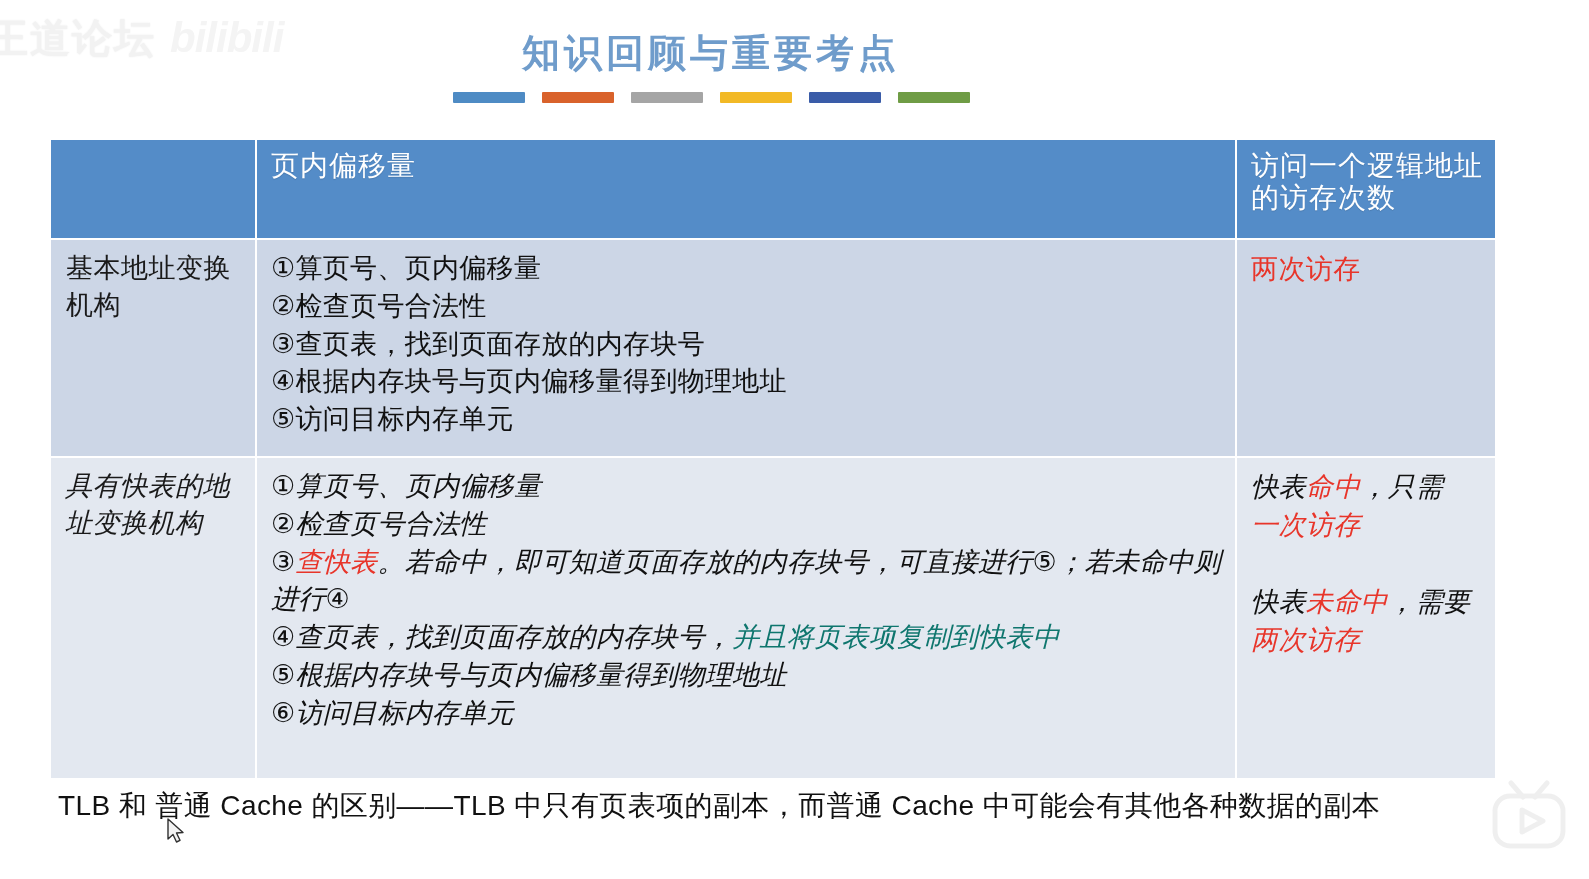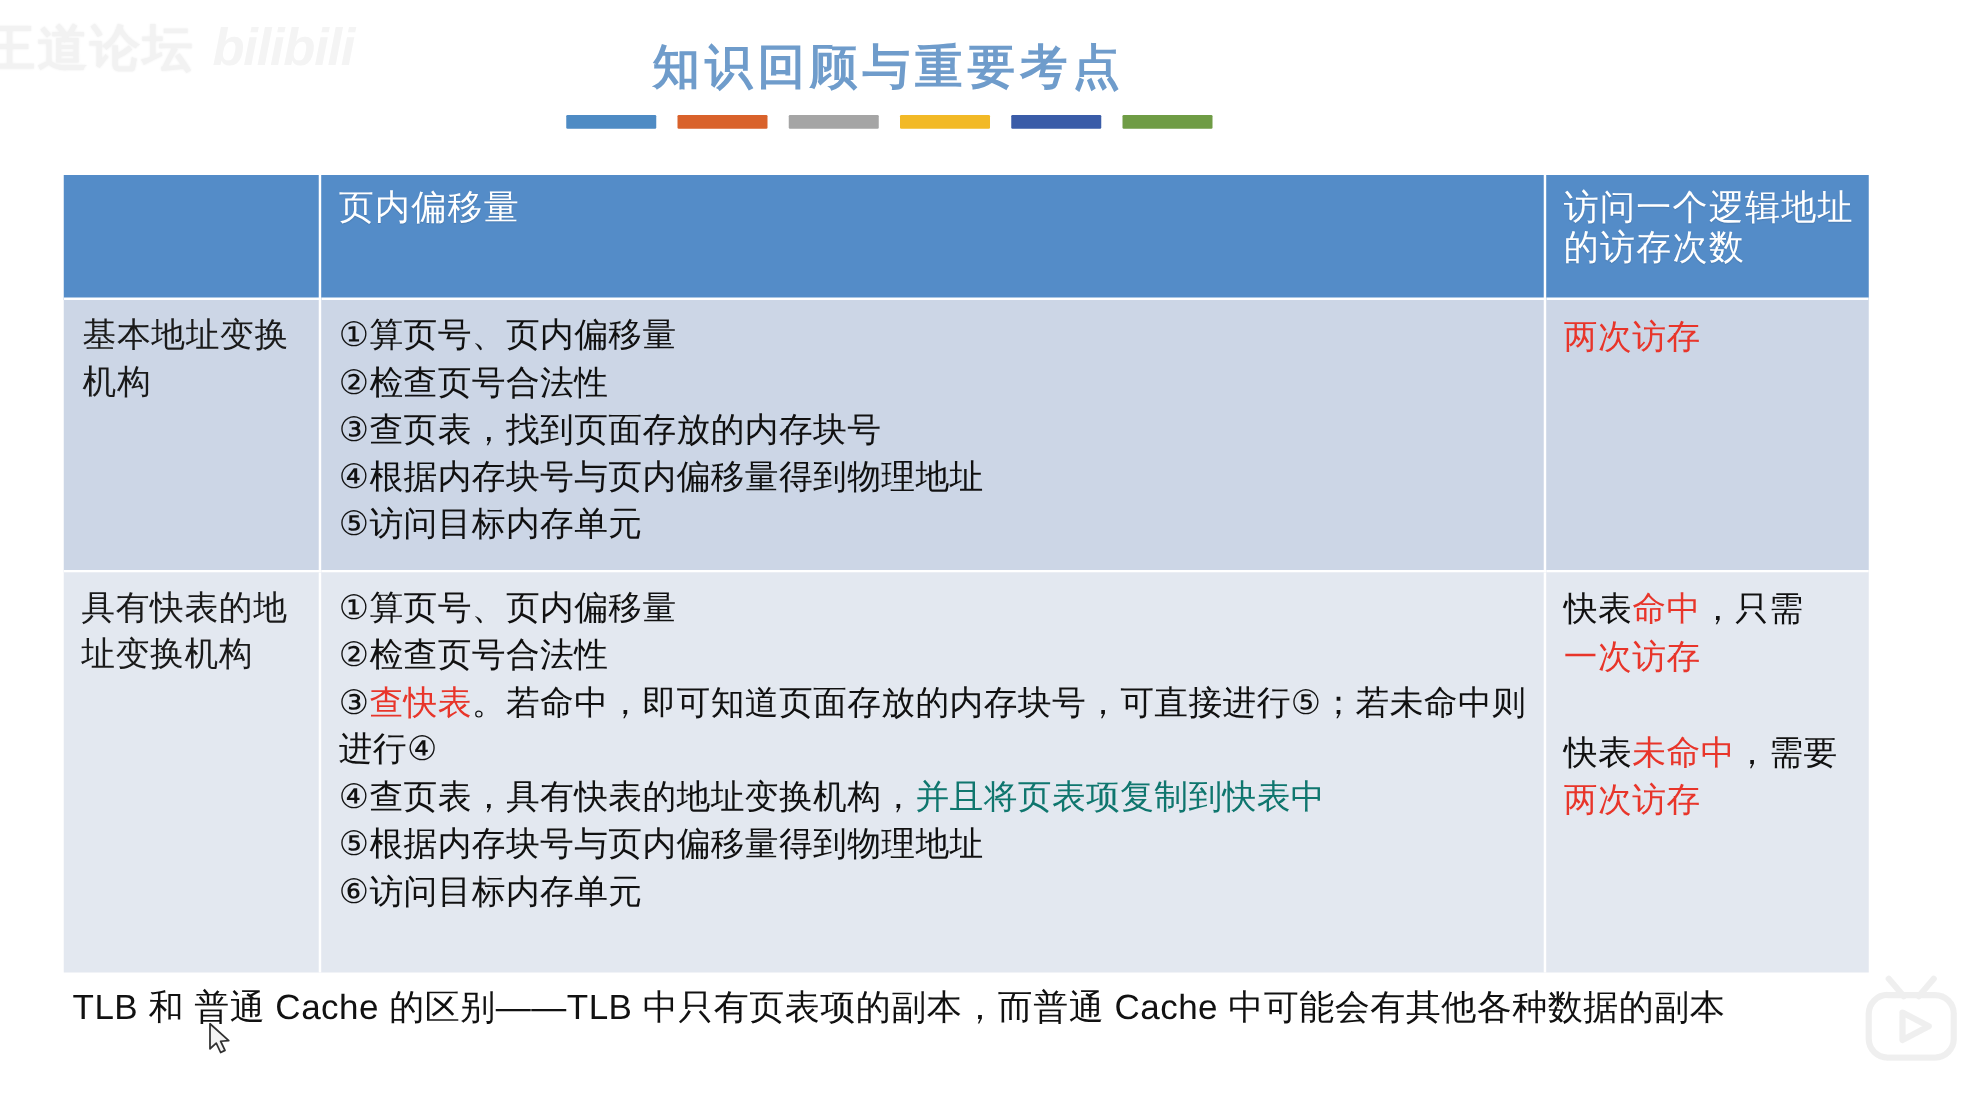--- a/index.html
+++ b/index.html
@@ -144,21 +144,21 @@
     font-size: 27px;
     line-height: 1.42;
     color: #111111;
     letter-spacing: .4px;
     padding-top: 6px;
   }
   .cell-count .gap { display: block; height: 38px; }
   .hl { color: #e8352a; }
   .row-1 .cell-steps { padding-top: 8px; }
   tbody tr.row-1 td { height: 196px; }
-  tbody tr.row-2 td { height: 300px; }
+  tbody tr.row-2 td { height: 300px; font-style: italic; }
 
   
   #footnote {
     position: absolute;
     left: 58px;
     top: 788px;
     width: 1450px;
     font-size: 28px;
     line-height: 1.3;
     color: #111111;
@@ -220,21 +220,21 @@
           <div class="step">⑤访问目标内存单元</div>
         </td>
       <td class="cell-count" style="background: rgb(204, 214, 230);"><span class="hl" style="color: rgb(232, 53, 42);">两次访存</span></td>
     </tr>
     <tr class="row-2">
       <td class="cell-name" style="background: rgb(227, 232, 240);">具有快表的地址变换机构</td>
       <td class="cell-steps" style="background: rgb(227, 232, 240);">
           <div class="step"><span>①算页号、页内偏移量</span></div>
           <div class="step"><span>②检查页号合法性</span></div>
           <div class="step"><span>③</span><span class="hl" style="color: rgb(232, 53, 42);">查快表</span><span>。若命中，即可知道页面存放的内存块号，可直接进行⑤；若未命中则进行④</span></div>
-          <div class="step"><span>④查页表，具有快表的地址变换机构，</span><span class="hl" style="color: #0f766e;">并且将页表项复制到快表中</span></div>
+          <div class="step"><span>④查页表，找到页面存放的内存块号，</span><span class="hl" style="color: #0f766e;">并且将页表项复制到快表中</span></div>
           <div class="step"><span>⑤根据内存块号与页内偏移量得到物理地址</span></div>
           <div class="step"><span>⑥访问目标内存单元</span></div>
         </td>
       <td class="cell-count" style="background: rgb(227, 232, 240);"><span>快表</span><span class="hl" style="color: rgb(232, 53, 42);">命中</span><span>，只需</span><br><span class="hl" style="color: rgb(232, 53, 42);">一次访存</span><span class="gap"></span><span>快表</span><span class="hl" style="color: rgb(232, 53, 42);">未命中</span><span>，需要</span><span class="hl" style="color: rgb(232, 53, 42);">两次访存</span></td>
     </tr>
   </tbody>
 </table>
 
 <div id="footnote">TLB 和 普通 Cache 的区别——TLB 中只有页表项的副本，而普通 Cache 中可能会有其他各种数据的副本</div>
 

